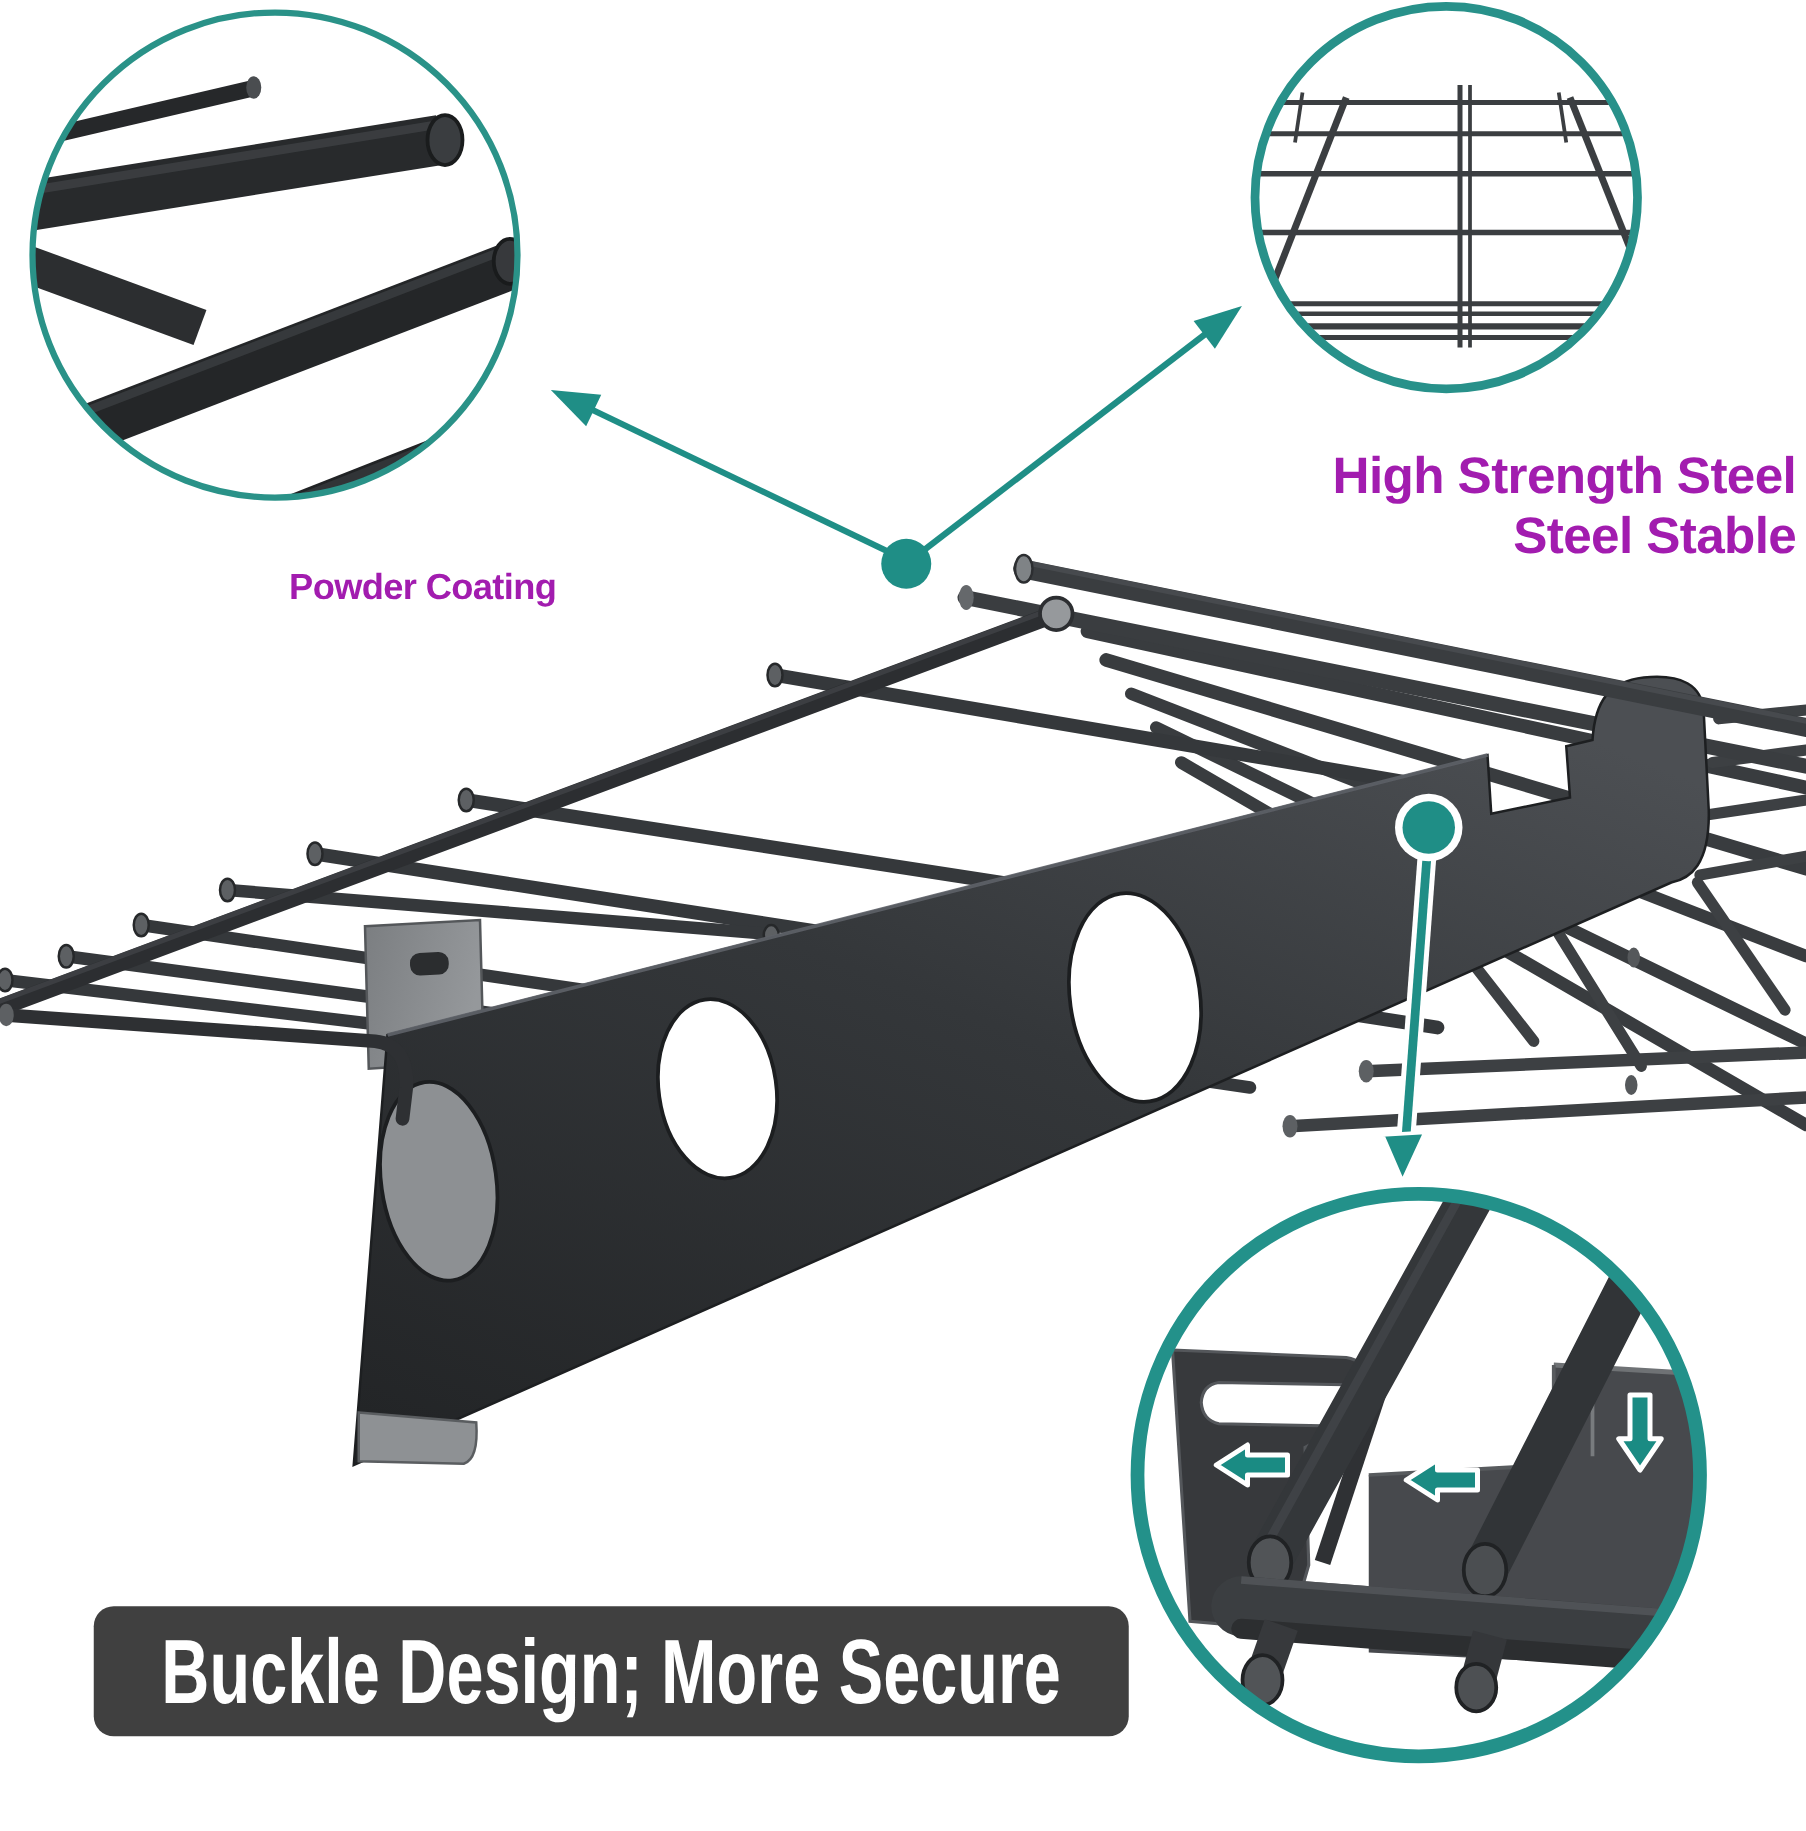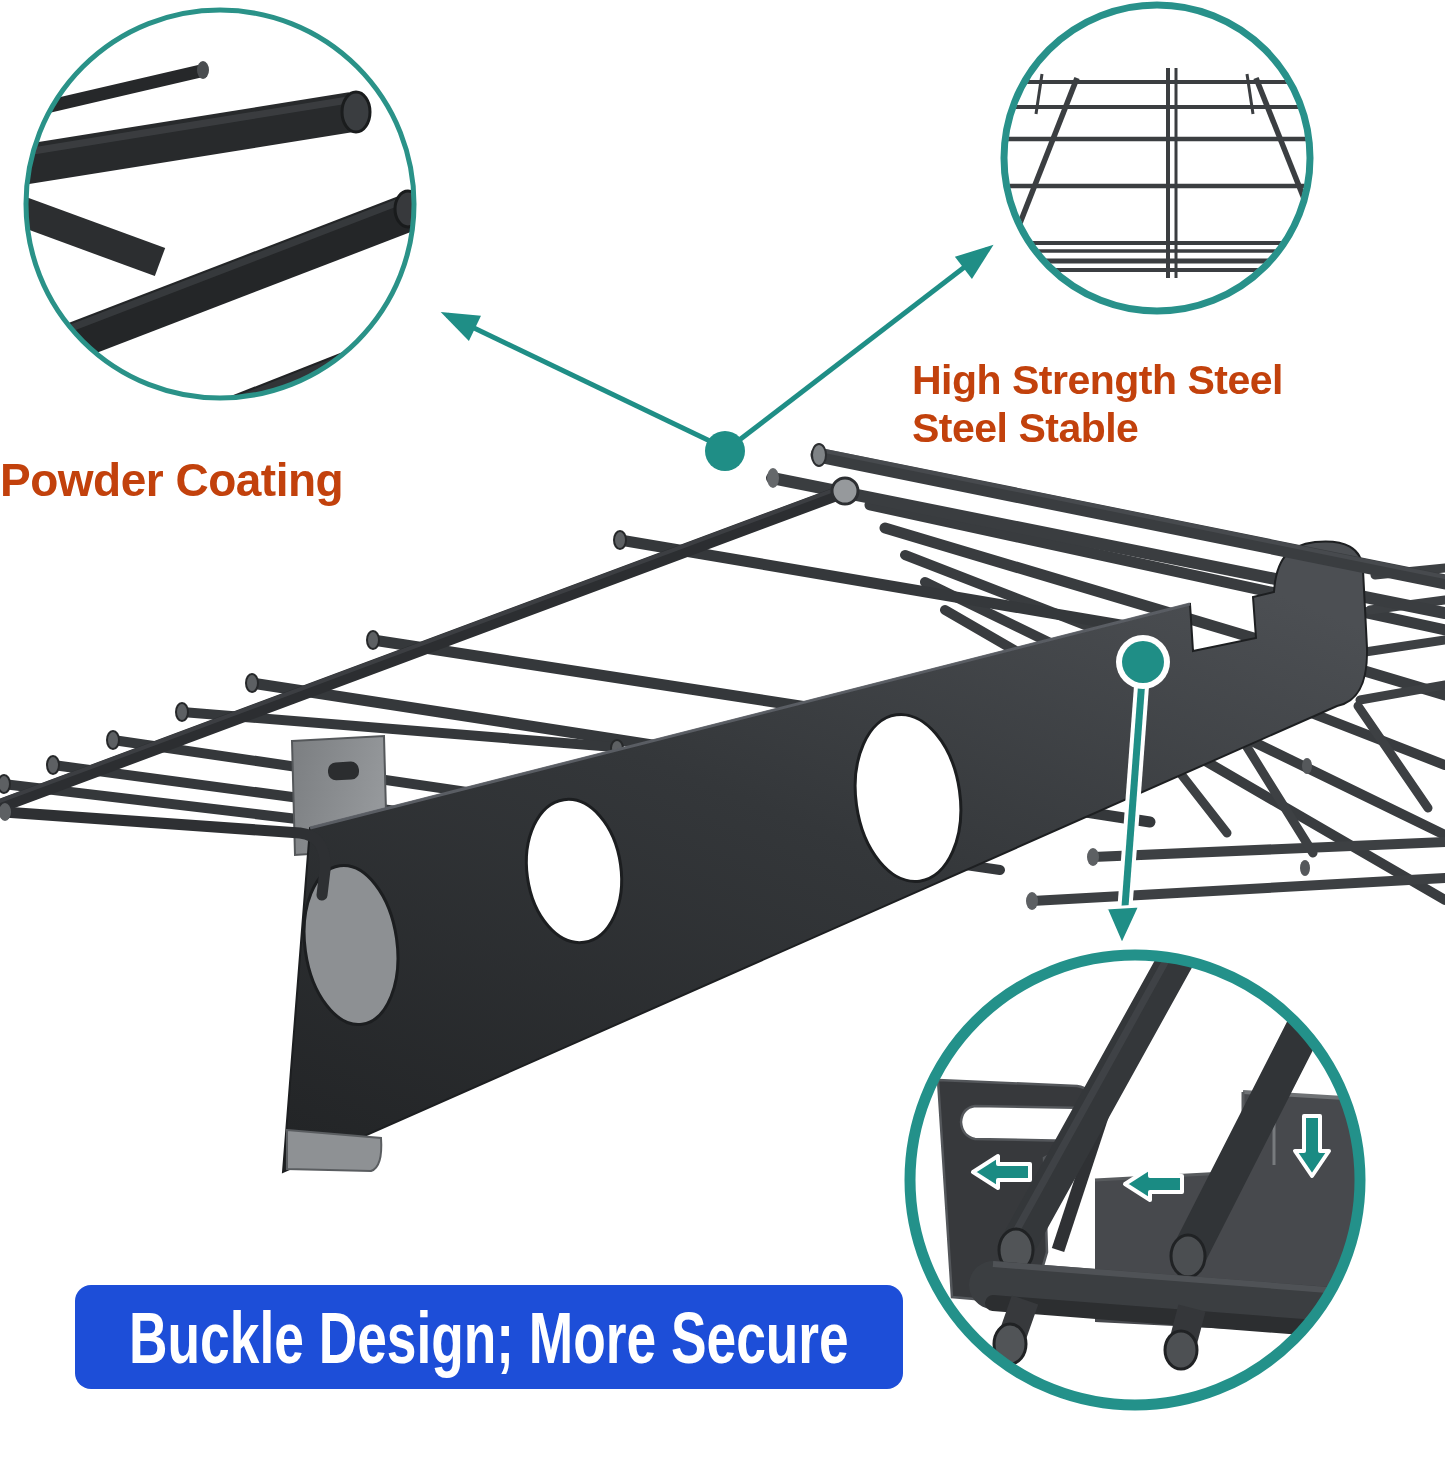--- a/index.html
+++ b/index.html
@@ -2,28 +2,28 @@
 <html><head>
 <meta charset="utf-8">
 <style>
   html,body{margin:0;padding:0;background:#fff;}
   .stage{
     position:relative;width:1445px;height:1465px;background:#ffffff;overflow:hidden;
     font-family:"Liberation Sans",sans-serif;
   }
   .stage svg.art{position:absolute;left:0;top:0;width:1445px;height:1465px;}
   .feature-label{
-    position:absolute;color:#c2410c;font-weight:700;text-align:left;
+    position:absolute;color:#a21caf;font-weight:700;text-align:right;
     line-height:1.16;white-space:nowrap;z-index:3;letter-spacing:-0.5px;
   }
-  #powder-label{left:0;top:454px;width:445px;font-size:46px;}
+  #powder-label{left:0;top:454px;width:445px;font-size:29px;}
   #steel-label{left:912px;top:357px;width:525px;font-size:41px;}
   .banner{
     position:absolute;left:75px;top:1285px;width:828px;height:104px;
-    background:#1d4ed8;border-radius:16px;z-index:1;
+    background:#404040;border-radius:16px;z-index:1;
     display:flex;align-items:center;justify-content:center;
   }
   .banner .banner-text{
     color:#ffffff;font-size:73px;font-weight:700;white-space:nowrap;
     transform:scaleX(0.73);transform-origin:center center;
   }
   .artwrap{position:absolute;left:0;top:0;z-index:2;}
 </style>
 </head>
 <body>

